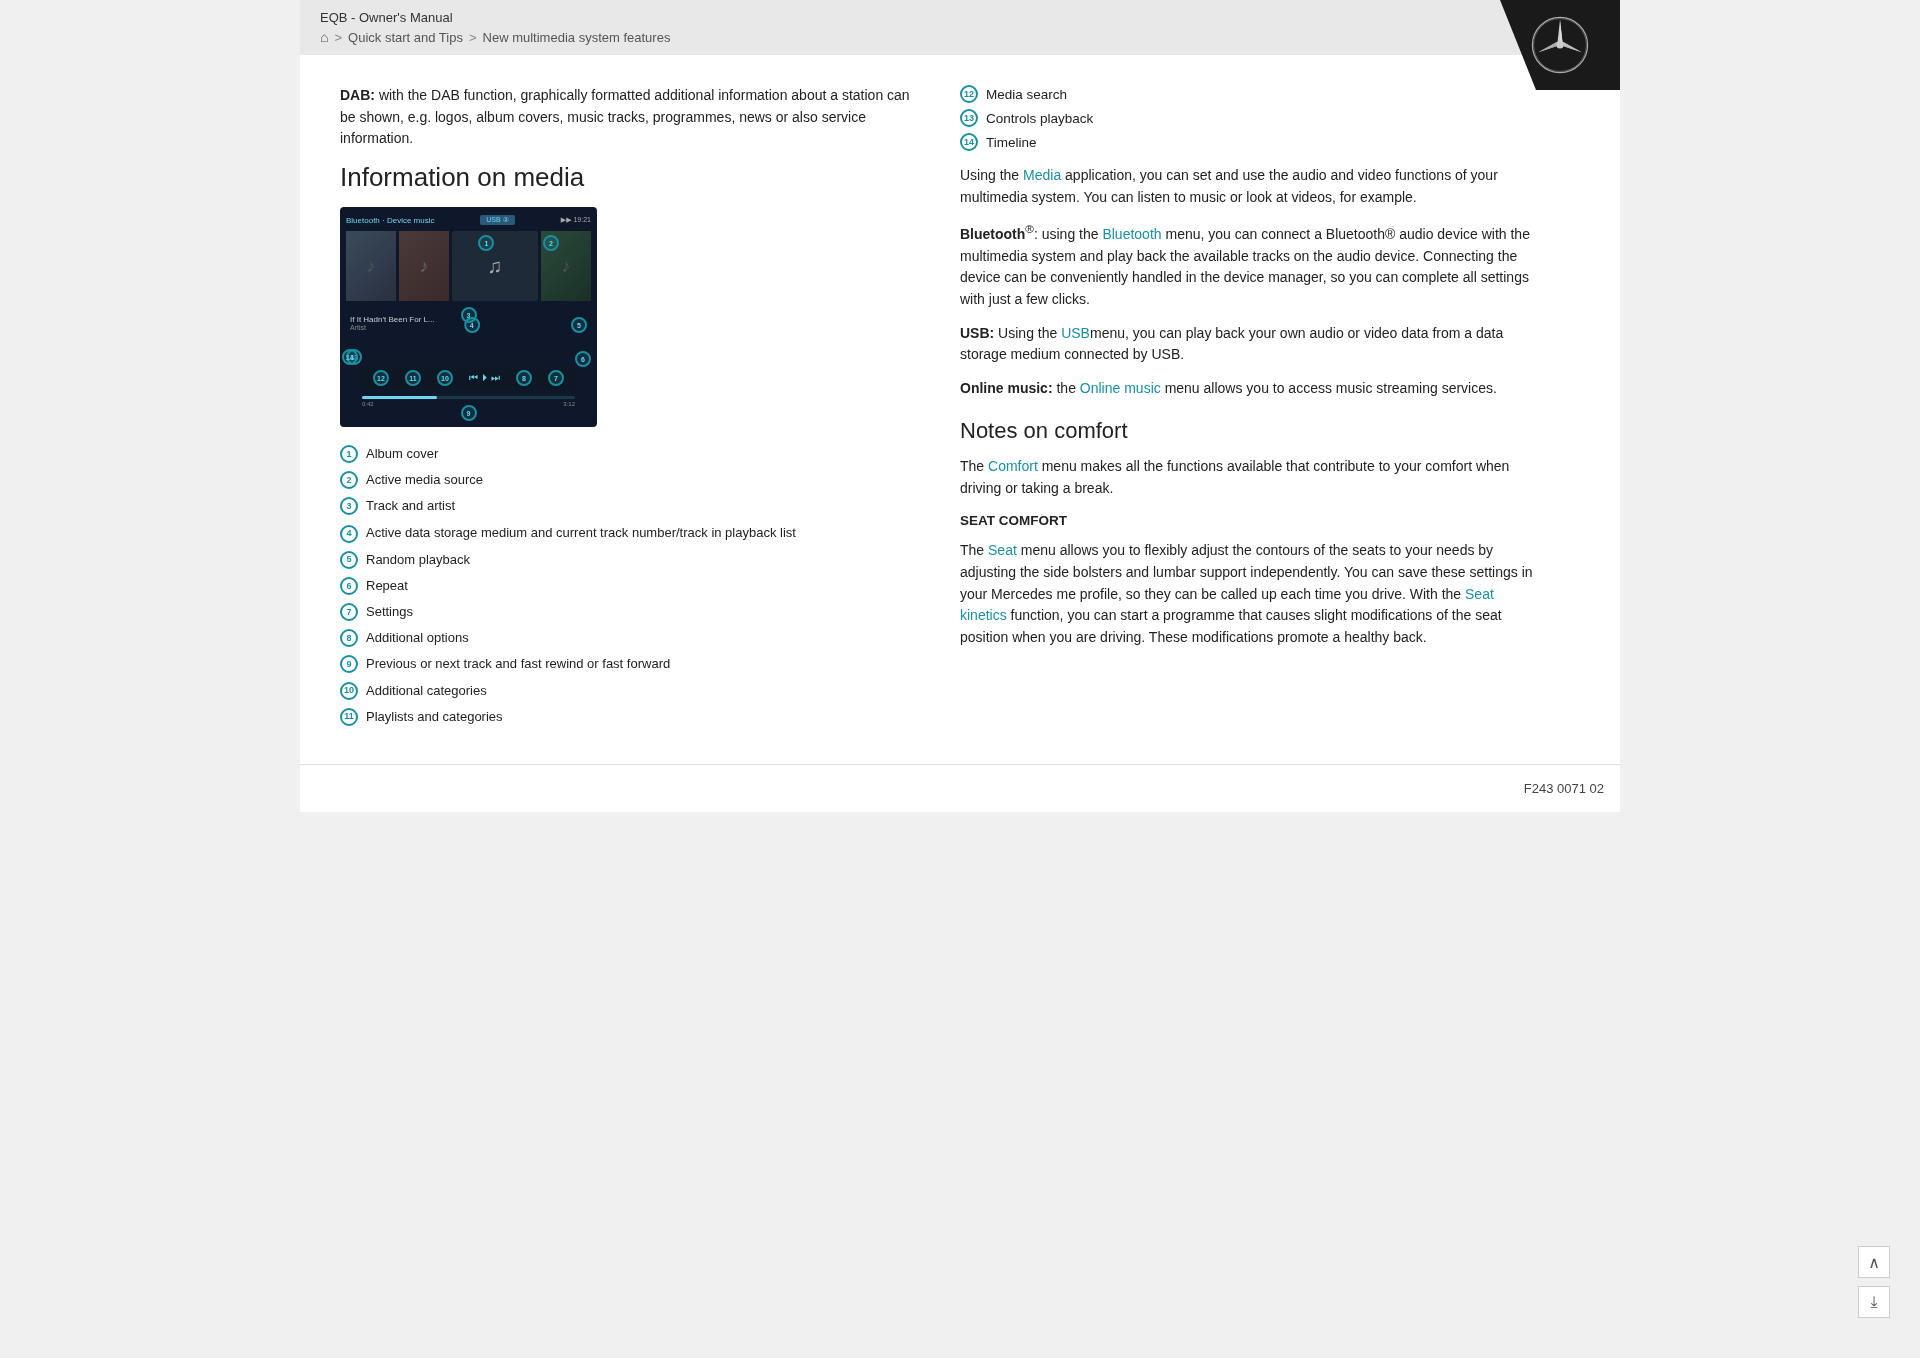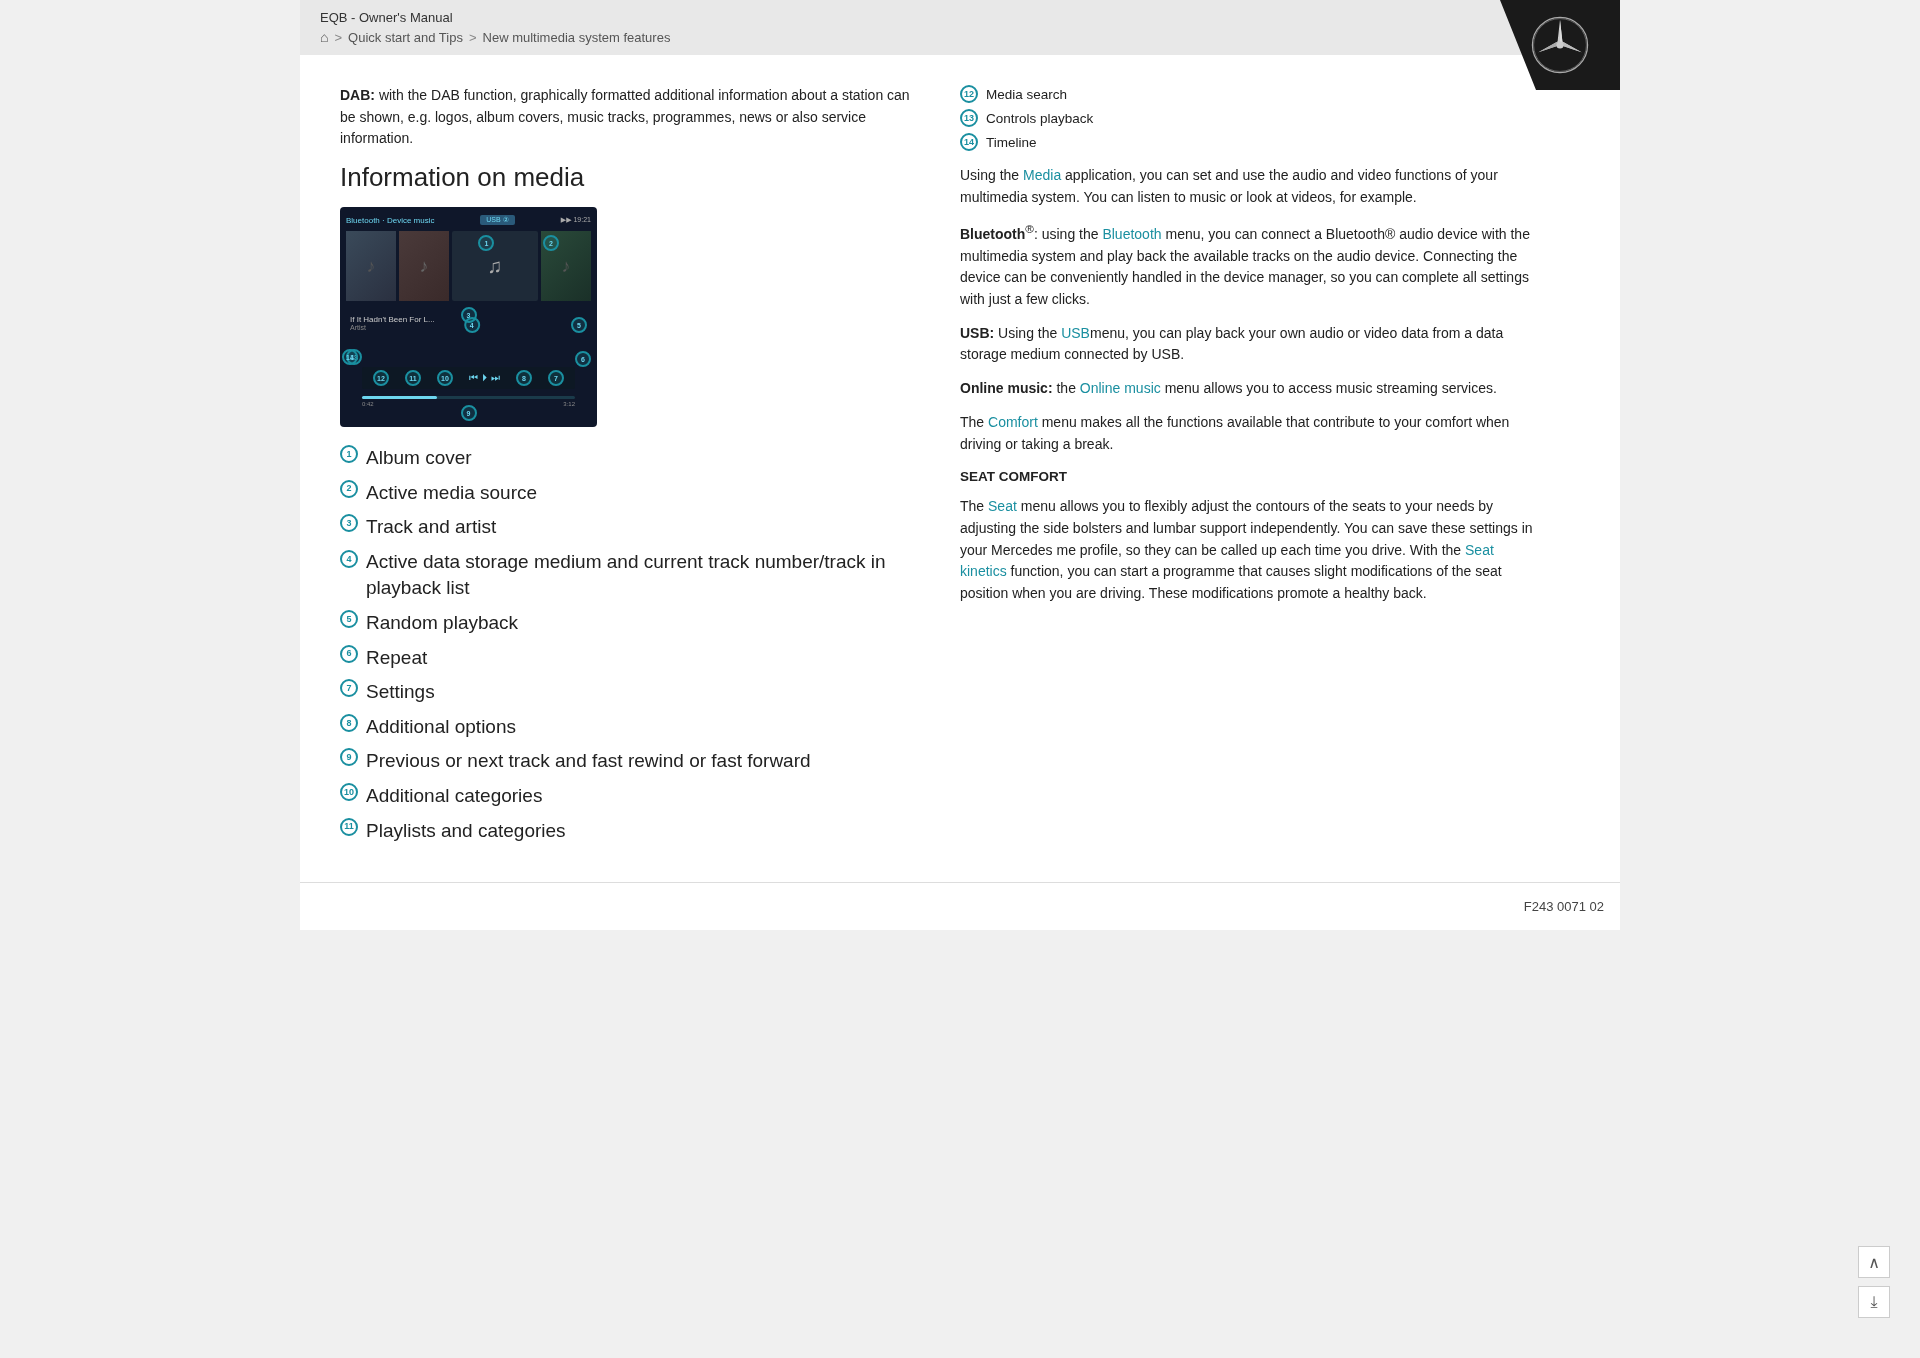--- a/index.html
+++ b/index.html
@@ -162,21 +162,21 @@
 
     
     .list-item {
       display: flex;
       align-items: flex-start;
       margin-bottom: 8px;
       line-height: 1.4;
     }
     .list-item-text {
       color: #222;
-      font-size: 19px;
+      font-size: 13px;
     }
 
     
     .right-num-item {
       display: flex;
       align-items: center;
       margin-bottom: 6px;
       font-size: 13.5px;
       color: #222;
     }
@@ -428,20 +428,21 @@
       </p>
 
       <p>
         <span class="bold">USB:</span><span> Using the </span><a class="link">USB</a><span>menu, you can play back your own audio or video data from a data storage medium connected by USB.</span>
       </p>
 
       <p>
         <span class="bold">Online music:</span><span> the </span><a class="link">Online music</a><span> menu allows you to access music streaming services.</span>
       </p>
 
+      <h2 class="section-heading-sm" style="margin-top:18px;">Notes on comfort</h2>
 
       <p>
         <span>The </span><a class="link">Comfort</a><span> menu makes all the functions available that contribute to your comfort when driving or taking a break.</span>
       </p>
 
       <p class="subheading">SEAT COMFORT</p>
 
       <p>
         <span>The </span><a class="link">Seat</a><span> menu allows you to flexibly adjust the contours of the seats to your needs by adjusting the side bolsters and lumbar support independently. You can save these settings in your Mercedes me profile, so they can be called up each time you drive. With the </span><a class="link">Seat kinetics</a><span> function, you can start a programme that causes slight modifications of the seat position when you are driving. These modifications promote a healthy back.</span>
       </p>

